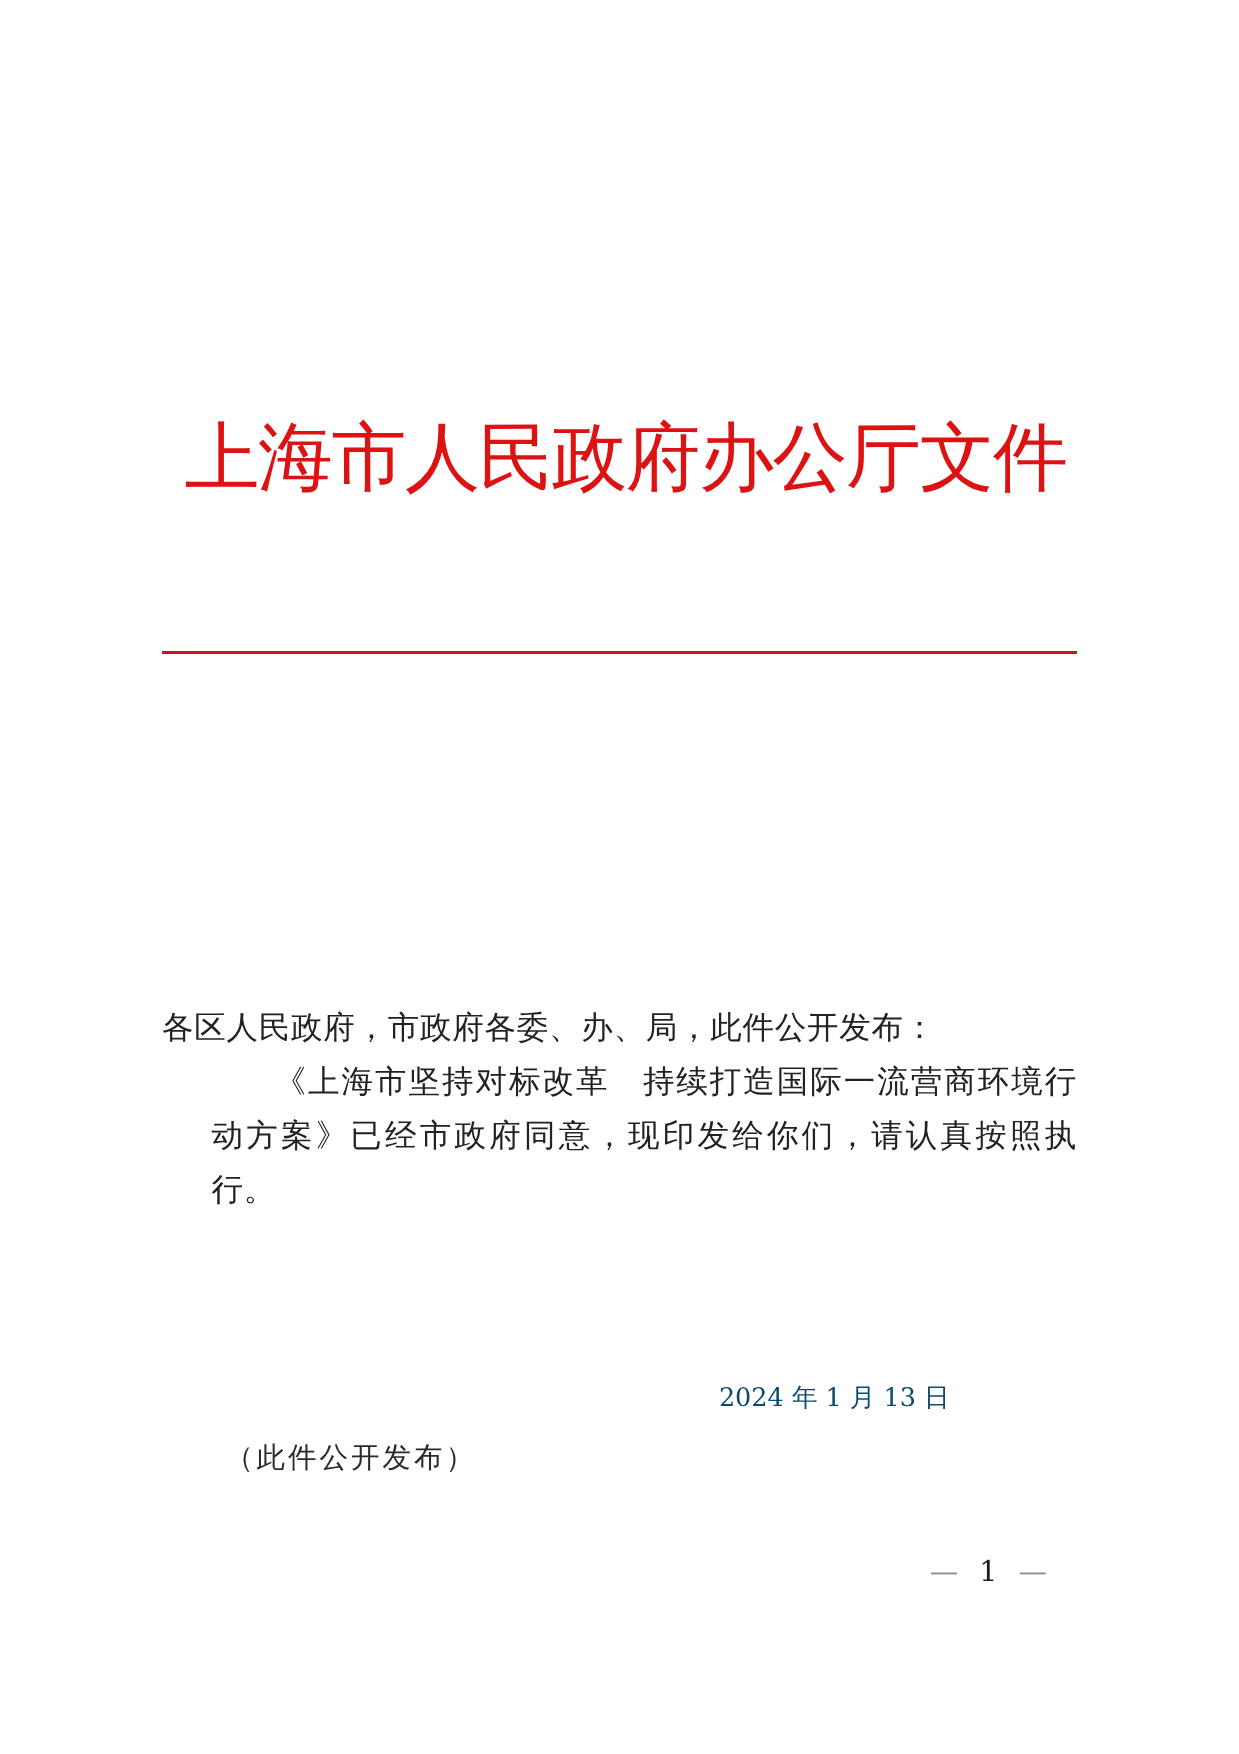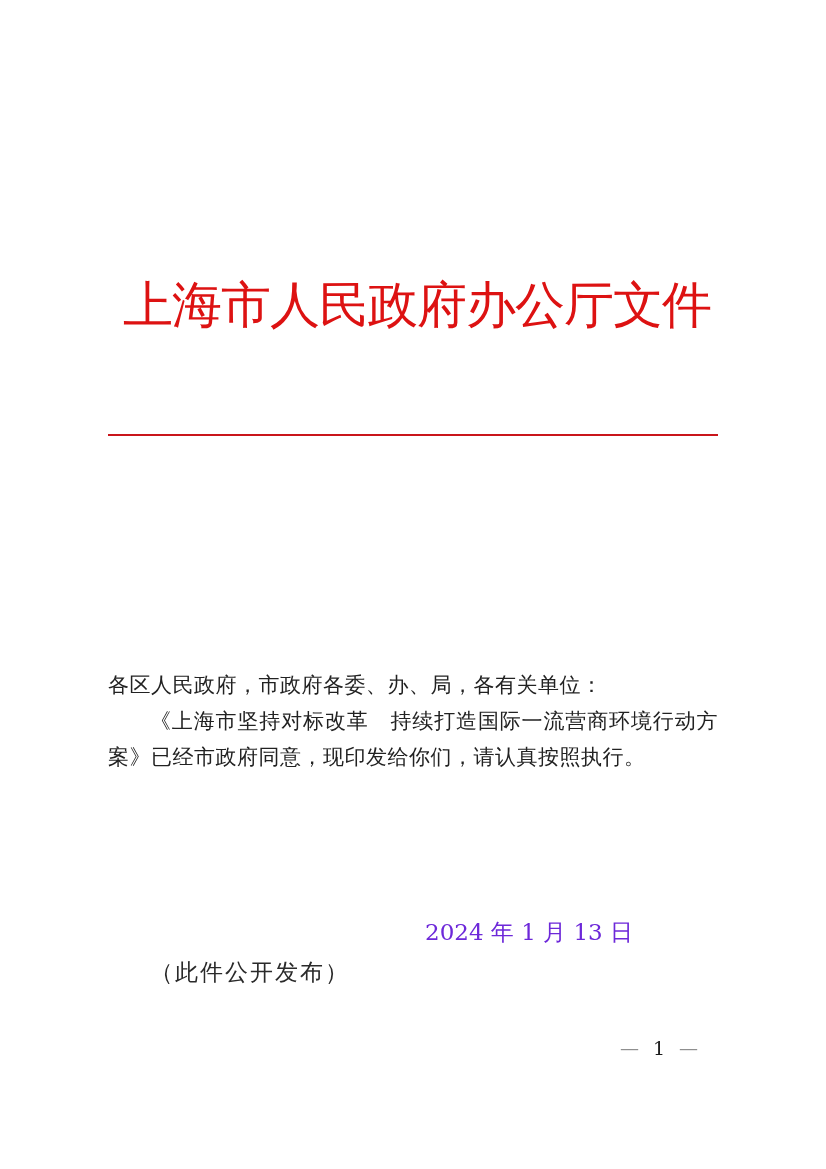--- a/index.html
+++ b/index.html
@@ -80,37 +80,38 @@
     line-height: 36px;
     letter-spacing: 0.5px;
     color: #222222;
   }
   .body-block p {
     margin: 0;
   }
   .body-block .paragraph {
     text-indent: 2em;
     text-align: justify;
+    margin-left: 33px;
   }
   
   .issue-date {
     position: absolute;
     top: 920px;
     right: 193px;
-    font-size: 23px;
+    font-size: 17px;
     line-height: 24px;
-    color: #6d28d9;
+    color: #0c4a6e;
     white-space: nowrap;
   }
   
   .release-note {
     position: absolute;
     top: 960px;
     left: 150px;
-    font-size: 23px;
+    font-size: 19px;
     line-height: 24px;
     letter-spacing: 2px;
     color: #2a2a2a;
     white-space: nowrap;
   }
   
   .page-no {
     position: absolute;
     top: 1038px;
     right: 128px;
@@ -131,21 +132,21 @@
 
 <div class="page">
 
   <h1 class="banner">上海市人民政府办公厅文件</h1>
 
 
   <div class="red-rule"></div>
 
 
   <div class="body-block">
-    <p class="salutation">各区人民政府，市政府各委、办、局，各有关单位：</p>
+    <p class="salutation">各区人民政府，市政府各委、办、局，此件公开发布：</p>
     <p class="paragraph">《上海市坚持对标改革　持续打造国际一流营商环境行动方案》已经市政府同意，现印发给你们，请认真按照执行。</p>
   </div>
 
   <div class="issue-date">2024 年 1 月 13 日</div>
 
   <div class="release-note">（此件公开发布）</div>
 
   <div class="page-no">
     <span class="dash">—</span>
     <span>1</span>

